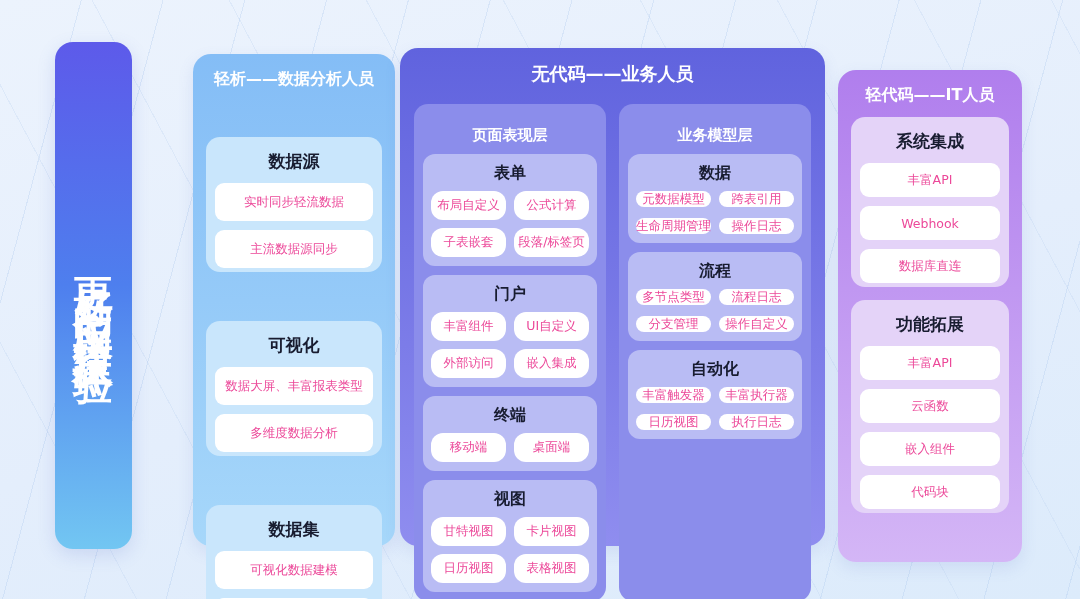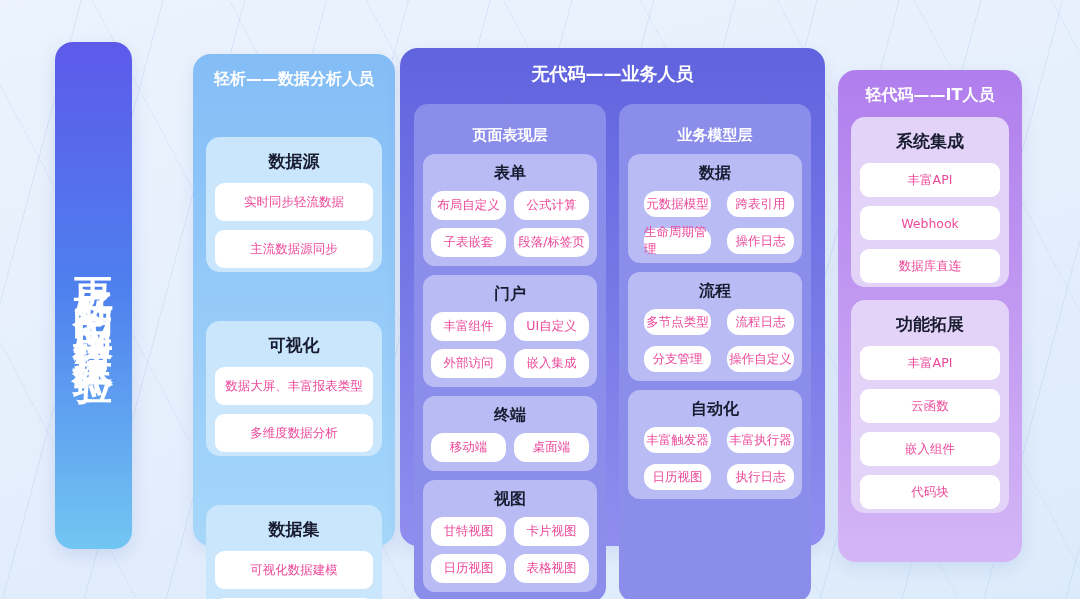--- a/index.html
+++ b/index.html
@@ -45,21 +45,21 @@
   
   .panel-row{display:flex;gap:13px;margin:0 14px 14px;flex:1;}
   .panel{flex:1;background:#8b8deb;border-radius:14px;padding:12px 9px 9px;
          display:flex;flex-direction:column;}
   .panel-header{color:#fff;font-weight:600;font-size:15px;text-align:center;padding:10px 0 9px;}
   .panel .card{background:#b9bcf4;margin:0 0 9px;border-radius:12px;padding:5px 8px 9px;}
   .panel .card:last-child{margin-bottom:0;}
   .panel .card-title{font-size:16px;padding:4px 0 7px;}
   .panel .pills{display:grid;grid-template-columns:1fr 1fr;gap:8px;}
   .panel .pill{height:29px;font-size:12.5px;border-radius:12px;}
-  .panel-model .pill{height:26px;margin-left:8px;}
+  .panel-model .pill{height:16px;}
   .panel-model .pills{gap:11px 8px;}
 </style>
 </head>
 <body>
 
 <div class="stage">
   <div class="banner">
     <div class="banner-text">更好的应用搭建体验</div>
   </div>
   <div class="col col-qingxi">

